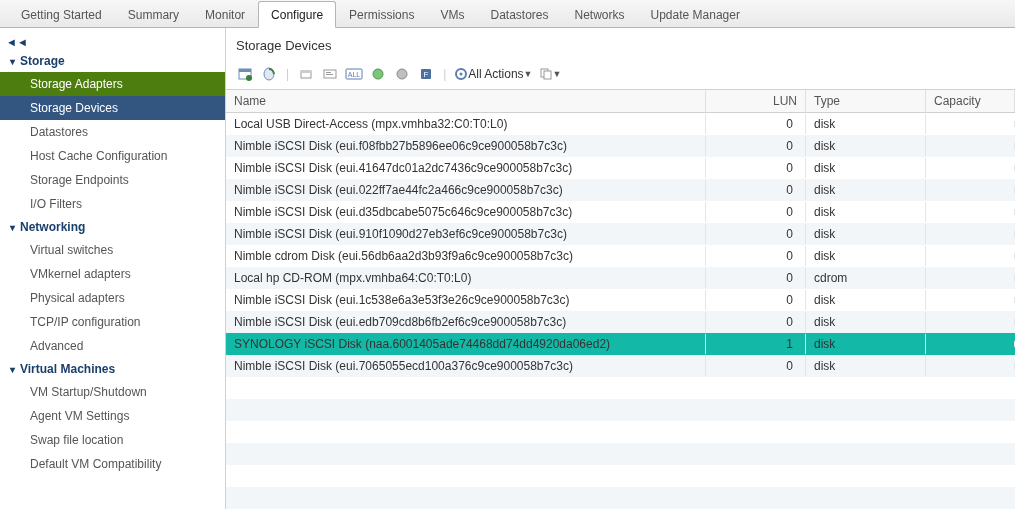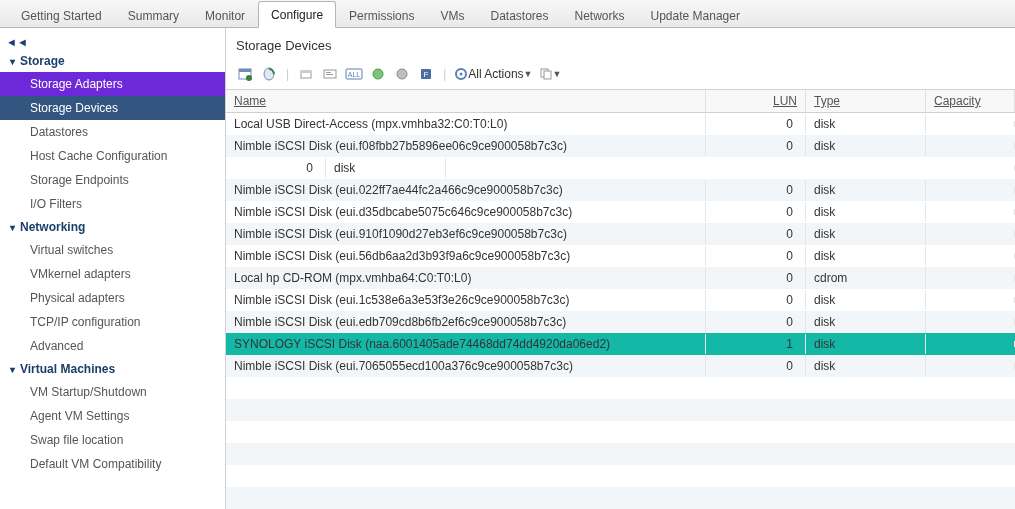--- a/index.html
+++ b/index.html
@@ -6,21 +6,21 @@
   body {
     margin: 0;
     font-family: Arial, Helvetica, sans-serif;
     font-size: 12px;
     color: #333;
     background: #fff;
     width: 1015px;
   }
   .tabbar {
     display: flex;
-    align-items: center;
+    align-items: flex-start;
     background: linear-gradient(#f7f7f7, #e9e9e9);
     border-bottom: 1px solid #b5b5b5;
     height: 28px;
     padding: 0 8px;
   }
   .tab {
     padding: 6px 12px 5px 12px;
     color: #555;
     cursor: pointer;
     border: 1px solid transparent;
@@ -66,21 +66,21 @@
   .nav-item {
     padding: 5px 6px 5px 30px;
     color: #555;
     cursor: pointer;
   }
   .nav-item.selected {
     background: #335680;
     color: #fff;
   }
   .nav-item.highlight {
-    background: #6d28d9;
+    background: #4d7c0f;
     color: #fff;
   }
   .content {
     flex: 1;
     display: flex;
     flex-direction: column;
   }
   .content-title {
     padding: 10px 10px 8px 10px;
     color: #333;
@@ -119,21 +119,20 @@
   .grid-header {
     display: flex;
     background: #f8f8f8;
     border-bottom: 1px solid #d0d0d0;
   }
   .gh-cell {
     padding: 4px 8px;
     color: #555;
     border-right: 1px solid #e0e0e0;
     font-size: 12px;
-    text-decoration: underline;
   }
   .col-name { flex: 0 0 480px; }
   .col-lun  { flex: 0 0 100px; text-align: right;}
   .col-type { flex: 0 0 120px; }
   .col-cap  { flex: 1; }
   .grid-body {}
   .grid-row {
     display: flex;
     border-bottom: 0;
     height: 22px;
@@ -285,20 +284,21 @@
             <div class="gc col-type">disk</div>
             <div class="gc col-cap"></div>
           </div>
           <div class="grid-row">
             <div class="gc col-name">Nimble iSCSI Disk (eui.f08fbb27b5896ee06c9ce900058b7c3c)</div>
             <div class="gc col-lun">0</div>
             <div class="gc col-type">disk</div>
             <div class="gc col-cap"></div>
           </div>
           <div class="grid-row">
+            <div class="gc col-name">Nimble iSCSI Disk (eui.41647dc01a2dc7436c9ce900058b7c3c)</div>
             <div class="gc col-lun">0</div>
             <div class="gc col-type">disk</div>
             <div class="gc col-cap"></div>
           </div>
           <div class="grid-row">
             <div class="gc col-name">Nimble iSCSI Disk (eui.022ff7ae44fc2a466c9ce900058b7c3c)</div>
             <div class="gc col-lun">0</div>
             <div class="gc col-type">disk</div>
             <div class="gc col-cap"></div>
           </div>
@@ -308,21 +308,21 @@
             <div class="gc col-type">disk</div>
             <div class="gc col-cap"></div>
           </div>
           <div class="grid-row">
             <div class="gc col-name">Nimble iSCSI Disk (eui.910f1090d27eb3ef6c9ce900058b7c3c)</div>
             <div class="gc col-lun">0</div>
             <div class="gc col-type">disk</div>
             <div class="gc col-cap"></div>
           </div>
           <div class="grid-row">
-            <div class="gc col-name">Nimble iSCSI Disk (eui.56db6aa2d3b93f9a6c9ce900058b7c3c)</div>
+            <div class="gc col-name">Nimble cdrom Disk (eui.56db6aa2d3b93f9a6c9ce900058b7c3c)</div>
             <div class="gc col-lun">0</div>
             <div class="gc col-type">disk</div>
             <div class="gc col-cap"></div>
           </div>
           <div class="grid-row">
             <div class="gc col-name">Local hp CD-ROM (mpx.vmhba64:C0:T0:L0)</div>
             <div class="gc col-lun">0</div>
             <div class="gc col-type">cdrom</div>
             <div class="gc col-cap"></div>
           </div>

